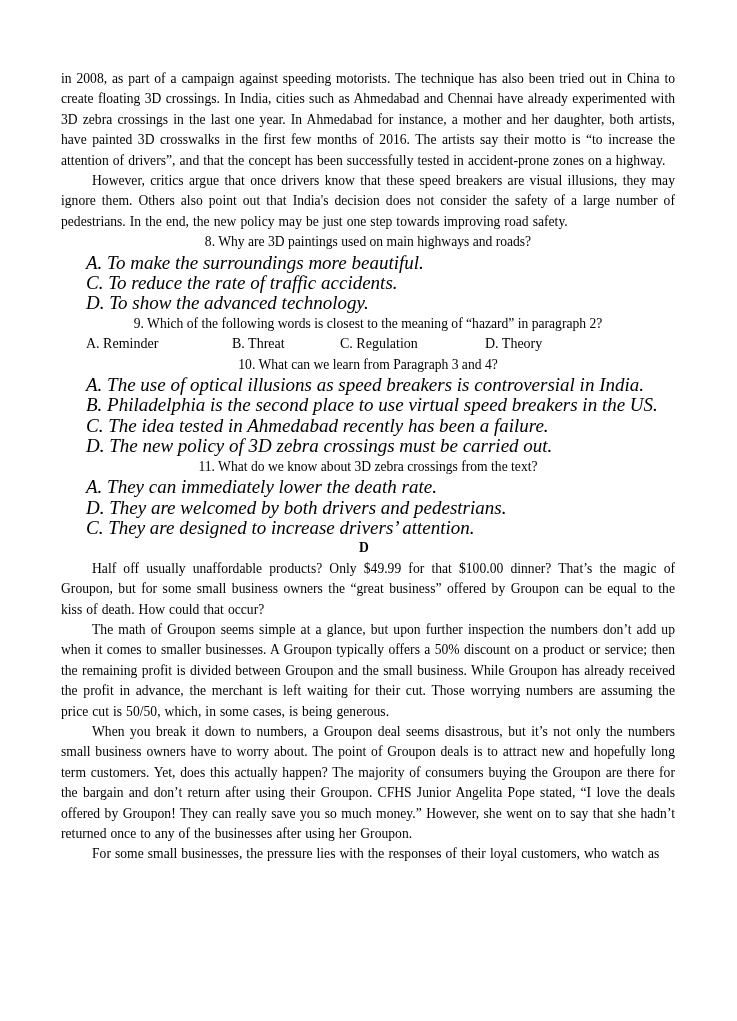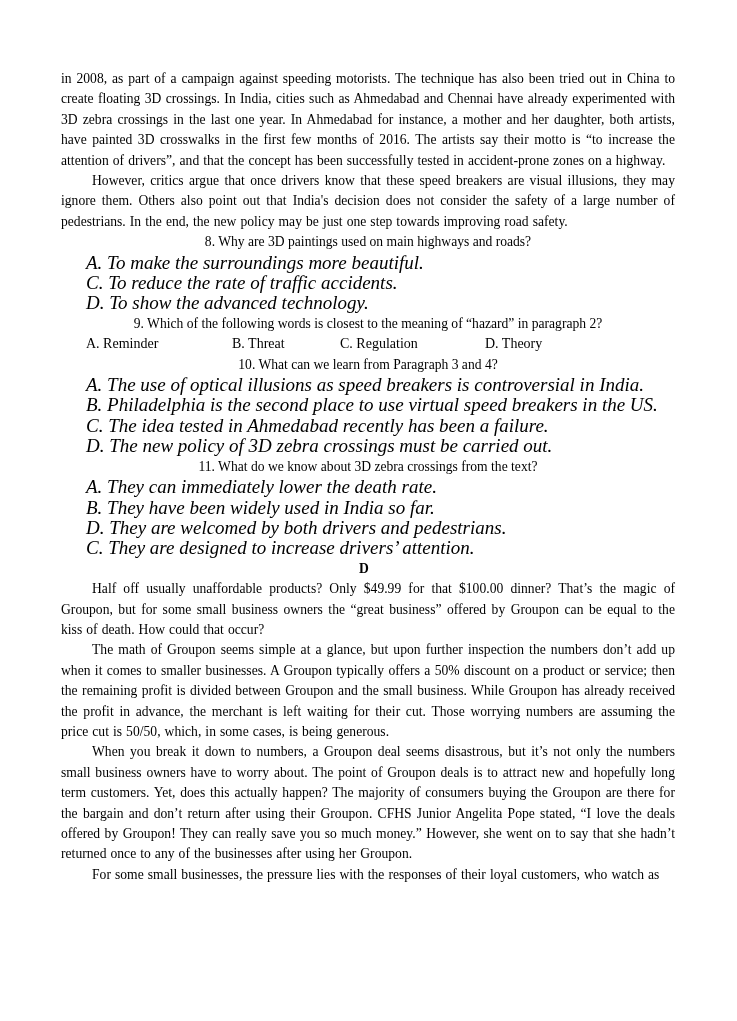--- a/index.html
+++ b/index.html
@@ -101,21 +101,20 @@
     </div>
 
     <p class="qline">10. What can we learn from Paragraph 3 and 4?</p>
     <p class="opt">A. The use of optical illusions as speed breakers is controversial in India.</p>
     <p class="opt">B. Philadelphia is the second place to use virtual speed breakers in the US.</p>
     <p class="opt">C. The idea tested in Ahmedabad recently has been a failure.</p>
     <p class="opt">D. The new policy of 3D zebra crossings must be carried out.</p>
 
     <p class="qline">11. What do we know about 3D zebra crossings from the text?</p>
     <p class="opt">A. They can immediately lower the death rate.</p>
-    <p class="opt">B. They have been widely used in India so far.</p>
     <p class="opt">D. They are welcomed by both drivers and pedestrians.</p>
     <p class="opt">C. They are designed to increase drivers’ attention.</p>
 
     <p class="section-head">D</p>
 
     <p class="para indent">Half off usually unaffordable products? Only $49.99 for that $100.00 dinner? That’s the magic of Groupon, but for some small business owners the “great business” offered by Groupon can be equal to the kiss of death. How could that occur?</p>
     <p class="para indent">The math of Groupon seems simple at a glance, but upon further inspection the numbers don’t add up when it comes to smaller businesses. A Groupon typically offers a 50% discount on a product or service; then the remaining profit is divided between Groupon and the small business. While Groupon has already received the profit in advance, the merchant is left waiting for their cut. Those worrying numbers are assuming the price cut is 50/50, which, in some cases, is being generous.</p>
     <p class="para indent">When you break it down to numbers, a Groupon deal seems disastrous, but it’s not only the numbers small business owners have to worry about. The point of Groupon deals is to attract new and hopefully long term customers. Yet, does this actually happen? The majority of consumers buying the Groupon are there for the bargain and don’t return after using their Groupon. CFHS Junior Angelita Pope stated, “I love the deals offered by Groupon! They can really save you so much money.” However, she went on to say that she hadn’t returned once to any of the businesses after using her Groupon.</p>
     <p class="para indent">For some small businesses, the pressure lies with the responses of their loyal customers, who watch as</p>
 

